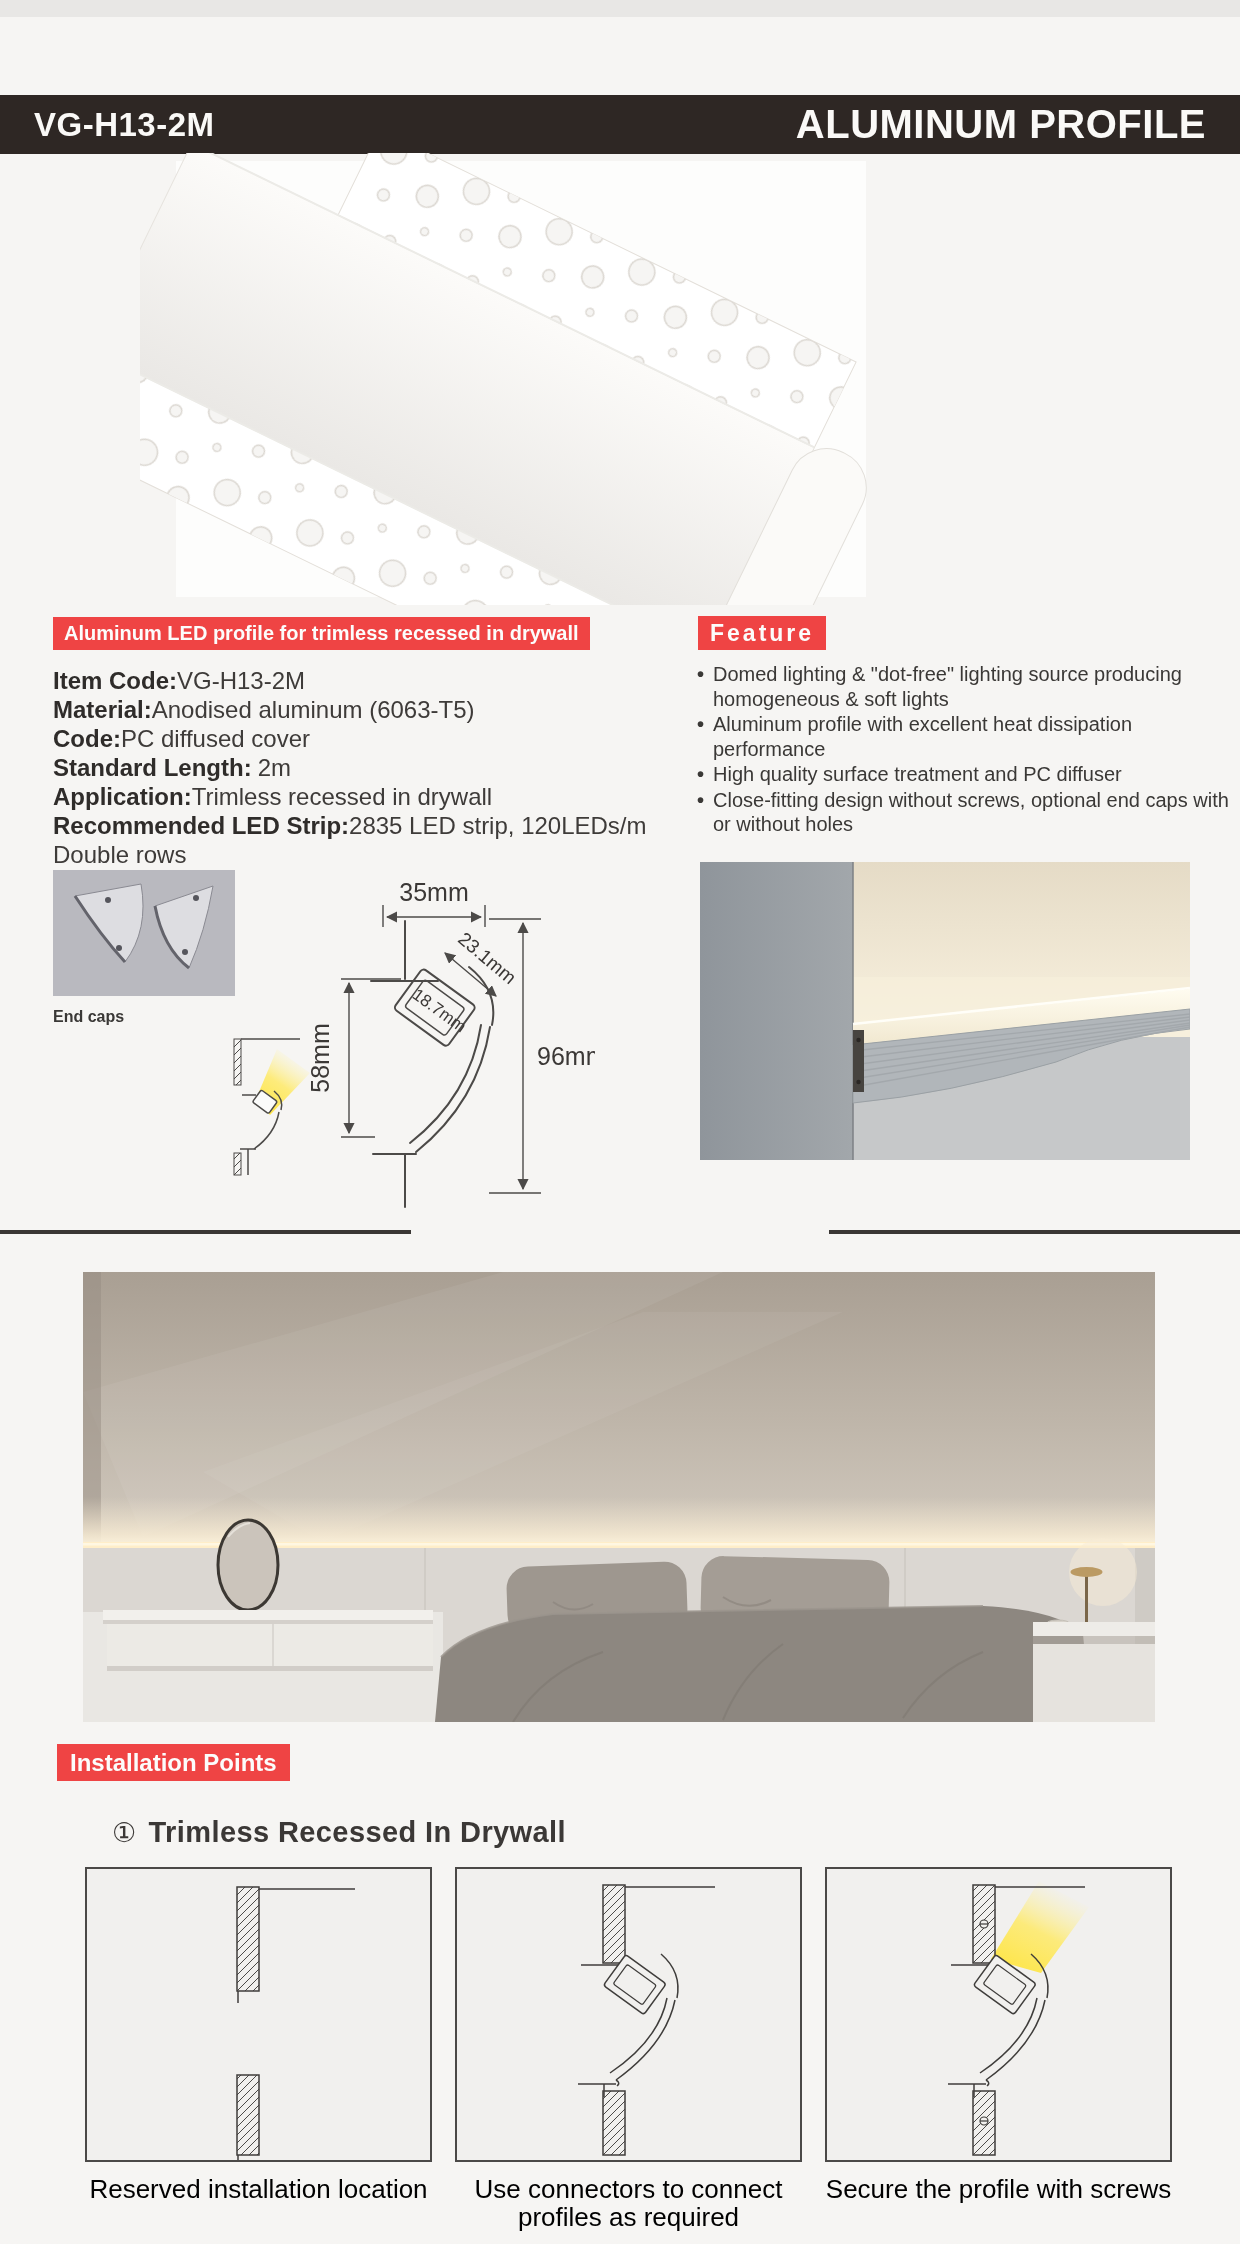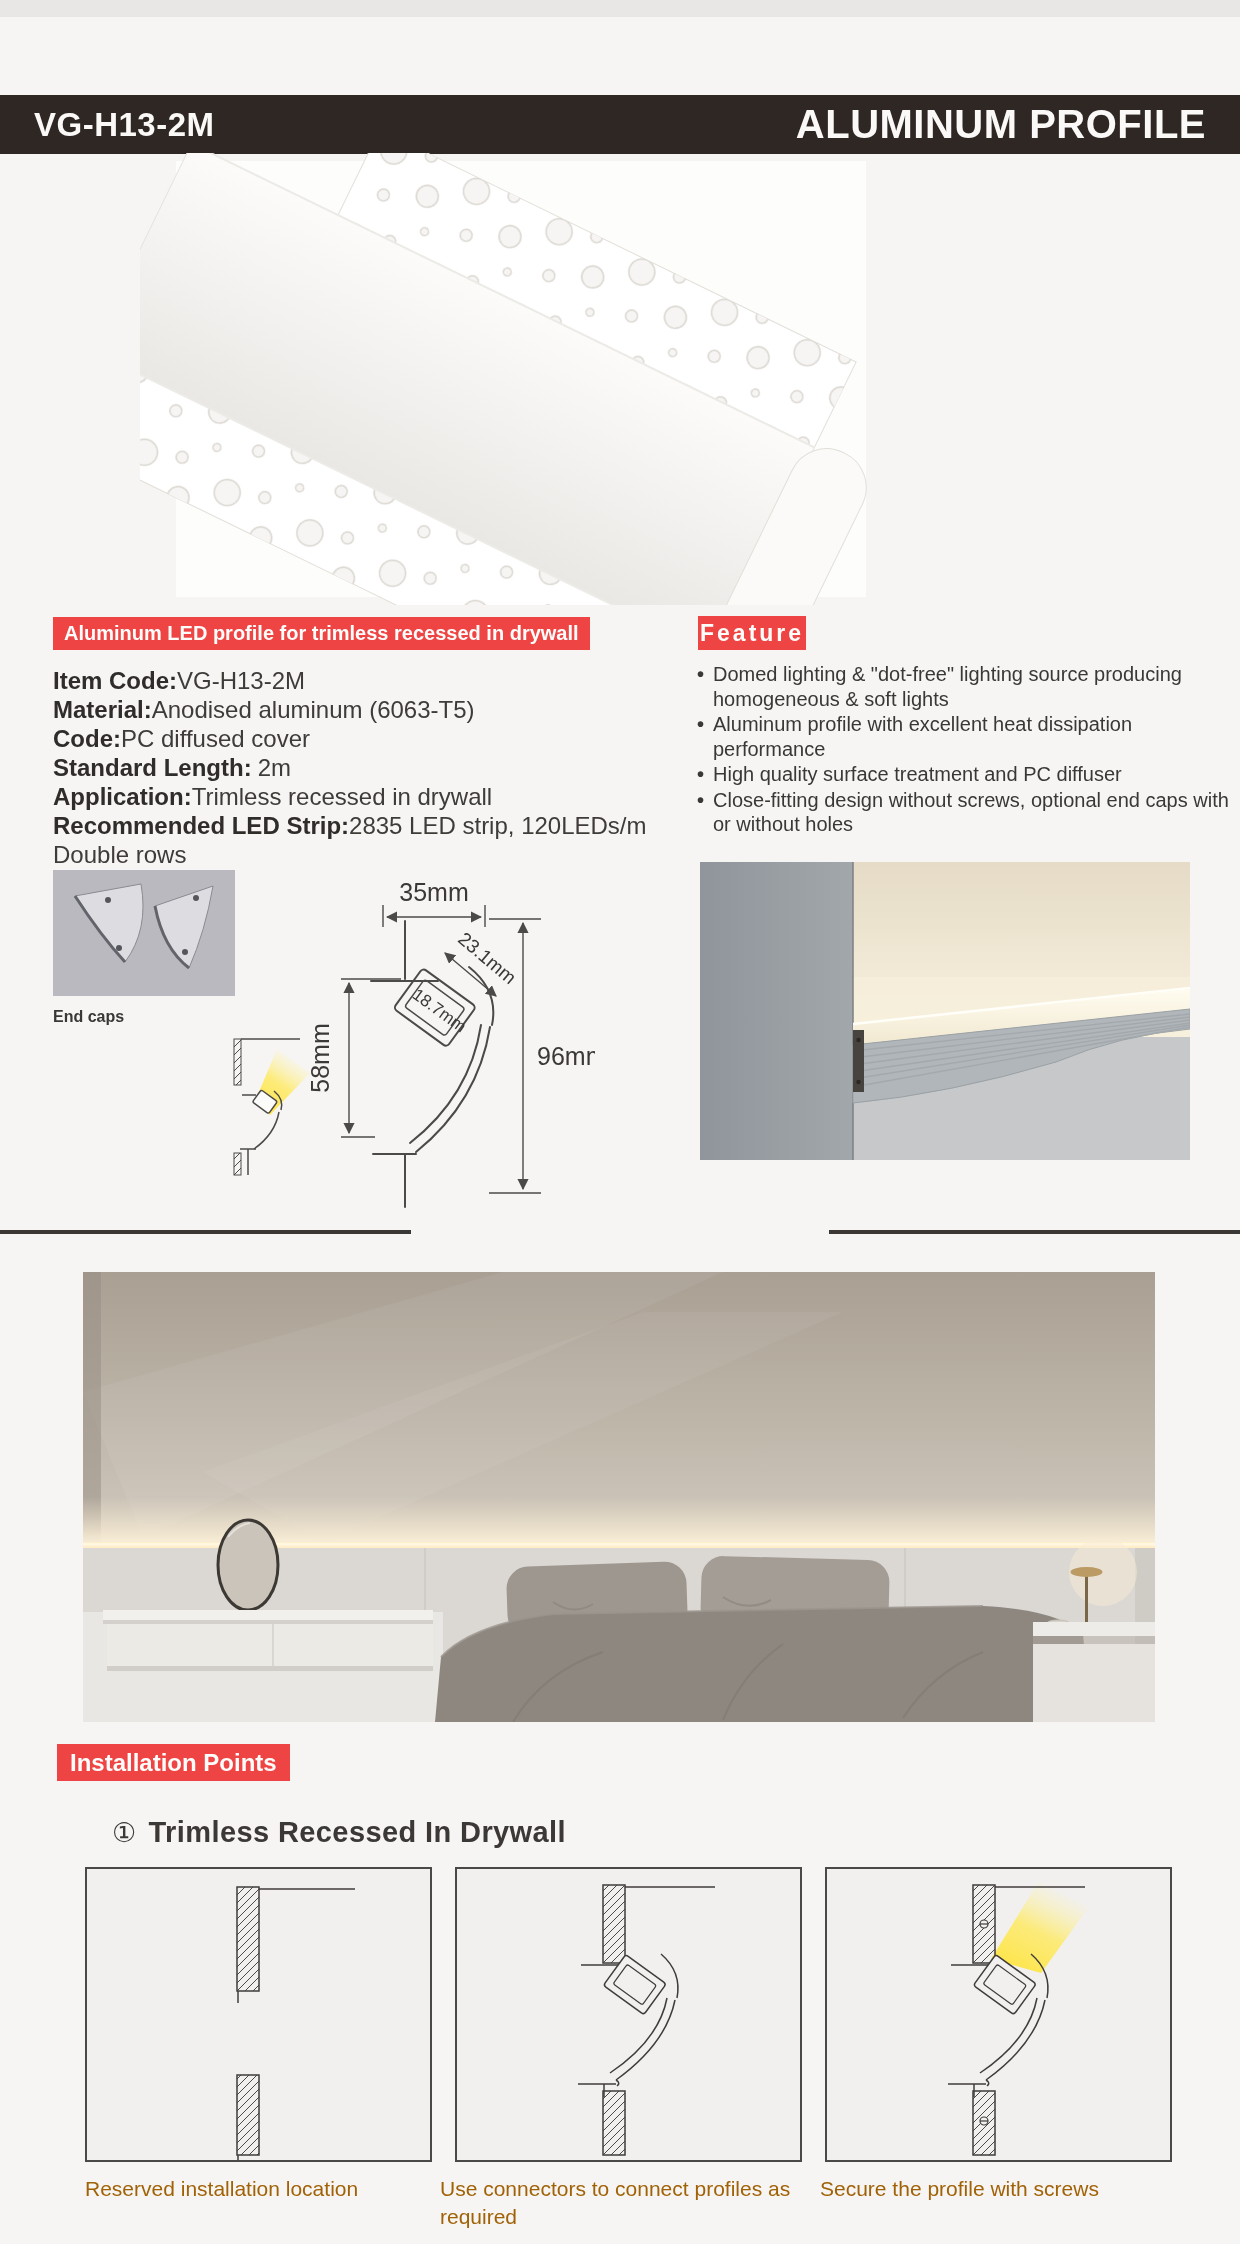--- a/index.html
+++ b/index.html
@@ -5,37 +5,37 @@
   *{box-sizing:border-box;margin:0;padding:0}
   body{background:#e8e7e5;font-family:"Liberation Sans","DejaVu Sans",sans-serif}
   .page{position:relative;width:1240px;height:2244px;background:#f6f5f3;overflow:hidden;margin:17px auto}
   .abs{position:absolute}
   .topbar{position:absolute;top:78px;left:0;width:1240px;height:59px;background:#2e2724;color:#faf9f7;
           display:flex;justify-content:space-between;align-items:center;padding:0 34px}
   .model{font-size:33px;font-weight:bold;letter-spacing:.5px}
   .category{font-size:40px;font-weight:800;letter-spacing:.5px}
   .tagbar{position:absolute;background:#ef4444;color:#fcfcfb;font-weight:bold;white-space:nowrap}
   .overview-bar{left:53px;top:600px;font-size:20px;line-height:33px;padding:0 11px}
-  .feature-bar{left:698px;top:599px;font-size:23px;line-height:34px;padding:0 2px;letter-spacing:3px}
+  .feature-bar{left:698px;top:599px;font-size:23px;line-height:34px;padding:0 12px;letter-spacing:3px}
   .install-bar{left:57px;top:1727px;font-size:24px;line-height:37px;padding:0 13px}
   .specs{position:absolute;left:53px;top:649px;width:640px;font-size:24px;line-height:29px;color:#3e3b39}
   .spec-label{font-weight:bold;color:#2f2c2a}
   .spec-gap{margin-left:6px}
   .features{position:absolute;left:697px;top:645px;width:552px;list-style:none;font-size:20px;line-height:24.5px;color:#3a3836}
   .features li{display:flex;margin-bottom:1px}
   .features .dot{width:16px;flex:0 0 16px;font-weight:bold}
   .endcaps-caption{position:absolute;left:53px;top:991px;width:182px;font-size:16px;font-weight:bold;color:#3a3836}
   .divider{position:absolute;top:1213px;height:4px;background:#3a3734}
   .divider.left{left:0;width:411px}
   .divider.right{left:829px;width:411px}
   .step-heading{position:absolute;left:112px;top:1799px;font-size:29px;font-weight:bold;color:#3b3836;letter-spacing:.4px;display:flex;align-items:center}
   .step-heading .circ{font-size:27px;font-weight:normal;margin-right:12px}
   .diagram-box{position:absolute;top:1850px;width:347px;height:295px;border:2px solid #4b4947;background:#f1f0ee}
   .box1{left:85px}.box2{left:455px}.box3{left:825px}
-  .caption{position:absolute;top:2158px;text-align:left;font-size:21px;line-height:28px;color:#a16207}
+  .caption{position:absolute;top:2158px;text-align:center;font-size:26px;line-height:28px;color:#000000}
   .cap1{left:85px;width:347px}.cap2{left:440px;width:377px}.cap3{left:820px;width:357px}
   svg text{font-family:"Liberation Sans","DejaVu Sans",sans-serif;fill:#3b3836}
 </style>
 </head>
 <body>
 
 <svg width="0" height="0" style="position:absolute" aria-hidden="true">
   <defs>
     <marker id="arr" viewBox="0 0 10 10" refX="9" refY="5" markerWidth="8" markerHeight="8" orient="auto-start-reverse">
       <path d="M0,0 L10,5 L0,10 Z" fill="#4c4a48"></path>

